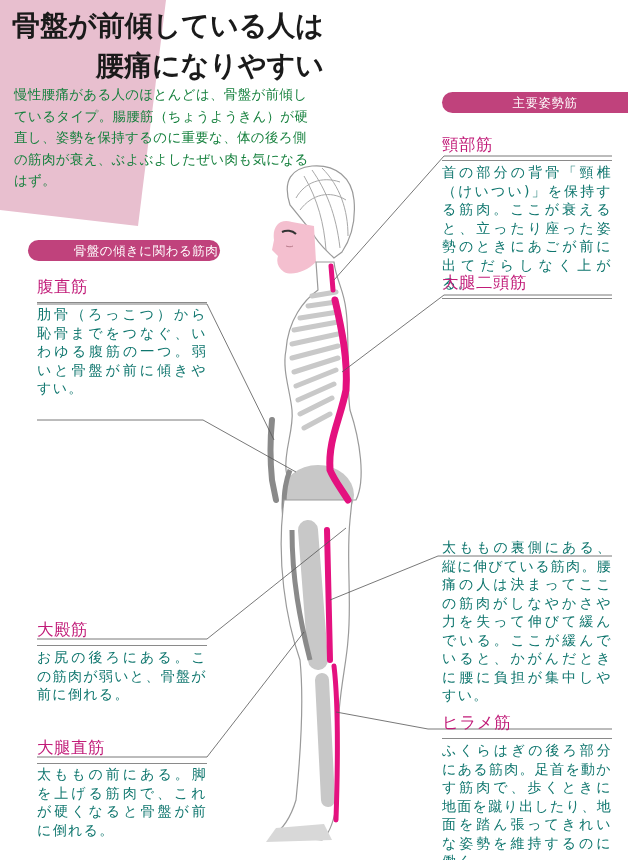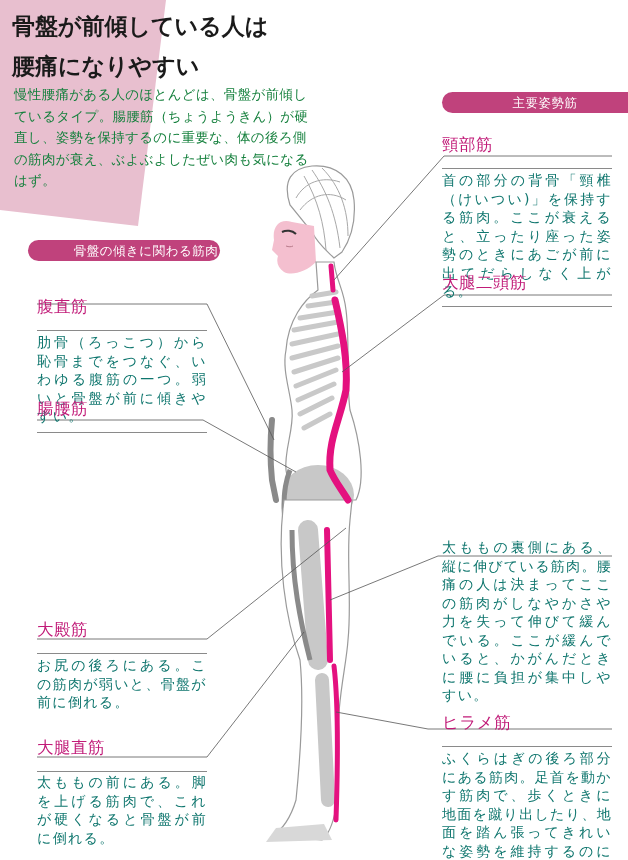--- a/index.html
+++ b/index.html
@@ -4,51 +4,51 @@
 <style>
   * { box-sizing: border-box; margin: 0; padding: 0; }
   html, body { width: 628px; height: 860px; background: #ffffff; overflow: hidden; }
   body { position: relative; font-family: "DejaVu Sans", "Liberation Sans", sans-serif; color: #2a2a2a; }
 
   .pink-bg { position: absolute; left: 0; top: 0; width: 628px; height: 860px; z-index: 0; }
 
   .title {
     position: absolute; left: 12px; top: 6px; z-index: 2;
     font-family: "DejaVu Serif", "Liberation Serif", serif;
-    font-weight: bold; font-size: 23px; line-height: 40px; color: #1a1a1a;
-    letter-spacing: 0px; white-space: nowrap;
+    font-weight: bold; font-size: 28px; line-height: 40px; color: #1a1a1a;
+    letter-spacing: 0px; white-space: nowrap; text-align: right;
   }
   .lead {
     position: absolute; left: 14px; top: 84px; width: 296px; z-index: 2;
     font-size: 13.5px; line-height: 21.5px; color: #15803d; letter-spacing: 0.3px;
   }
 
   .pill {
     position: absolute; z-index: 2; height: 21px; border-radius: 11px;
     background: #c0427c; color: #ffffff; font-size: 12.5px; line-height: 21px;
     text-align: center; letter-spacing: 0.5px;
   }
   .pill.left { left: 28px; top: 240px; width: 192px; padding-left: 44px; }
   .pill.right { left: 442px; top: 92px; width: 206px; }
 
   .figure { position: absolute; left: 0; top: 0; width: 628px; height: 860px; z-index: 1; }
 
   .muscle { position: absolute; z-index: 2; }
   .muscle .name {
-    font-size: 16.5px; color: #c11b78; line-height: 22px; padding-bottom: 12px;
+    font-size: 16.5px; color: #c11b78; line-height: 22px; padding-bottom: 4px;
     border-bottom: 1.5px solid #8a8a8a; letter-spacing: 0.5px;
   }
   .muscle .desc {
     font-size: 14px; line-height: 18.5px; color: #0f766e; margin-top: 2px;
     letter-spacing: 1.3px; text-align: justify;
   }
   .m-left { left: 37px; width: 170px; }
   .m-right { left: 442px; width: 170px; }
 
-  #m-fukuchoku  { top: 296px; }
+  #m-fukuchoku  { top: 276px; }
   #m-choyo      { top: 398px; }
   #m-daiden     { top: 619px; }
   #m-daitaichoku{ top: 737px; font-family: Liberation Serif, serif; }
 
   #m-keibu      { top: 134px; }
   #m-sekichu    { top: 272px; }
   #m-nitou      { top: 536px; }
   #m-hirame     { top: 712px; }
 </style>
 </head>
@@ -128,21 +128,20 @@
 <p class="lead">慢性腰痛がある人のほとんどは、骨盤が前傾しているタイプ。腸腰筋（ちょうようきん）が硬直し、姿勢を保持するのに重要な、体の後ろ側の筋肉が衰え、ぶよぶよしたぜい肉も気になるはず。</p>
 
 <div class="pill left">骨盤の傾きに関わる筋肉</div>
 <div class="pill right">主要姿勢筋</div>
 
 <div class="muscle m-left" id="m-fukuchoku">
   <div class="name">腹直筋</div>
   <div class="desc">肋骨（ろっこつ）から恥骨までをつなぐ、いわゆる腹筋の一つ。弱いと骨盤が前に傾きやすい。</div>
 </div>
 <div class="muscle m-left" id="m-choyo">
-  <div class="name">腸腰筋</div>
 </div>
 <div class="muscle m-left" id="m-daiden">
   <div class="name">大殿筋</div>
   <div class="desc">お尻の後ろにある。この筋肉が弱いと、骨盤が前に倒れる。</div>
 </div>
 <div class="muscle m-left" id="m-daitaichoku">
   <div class="name">大腿直筋</div>
   <div class="desc">太ももの前にある。脚を上げる筋肉で、これが硬くなると骨盤が前に倒れる。</div>
 </div>
 

